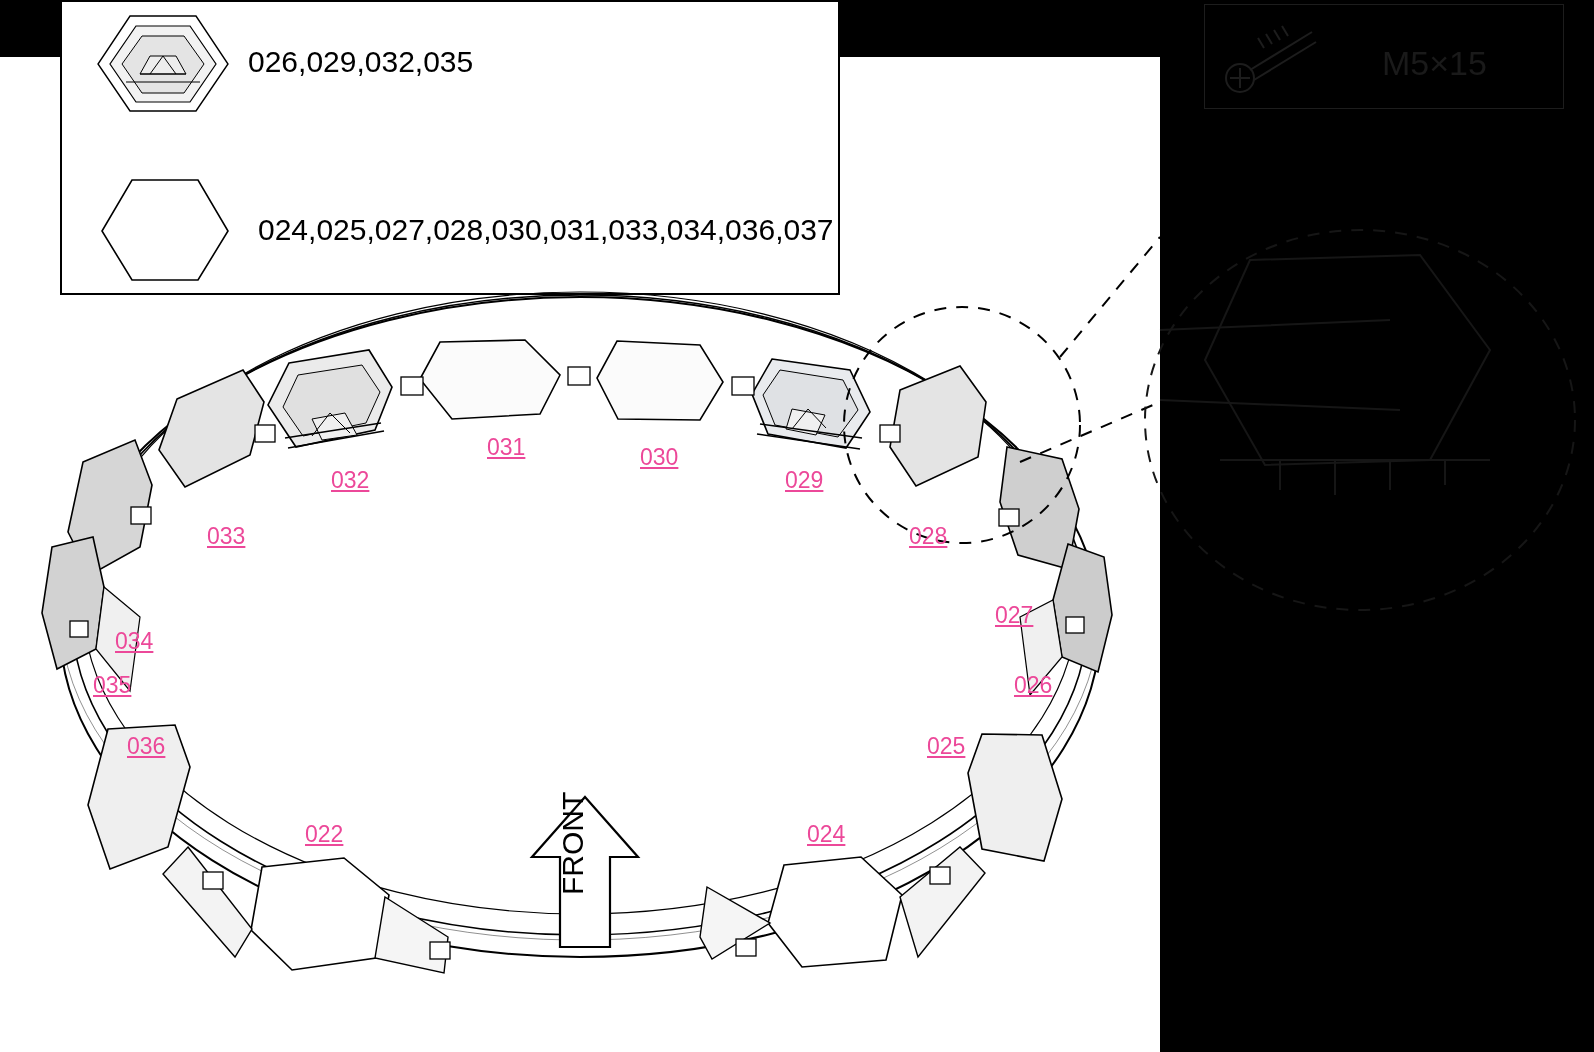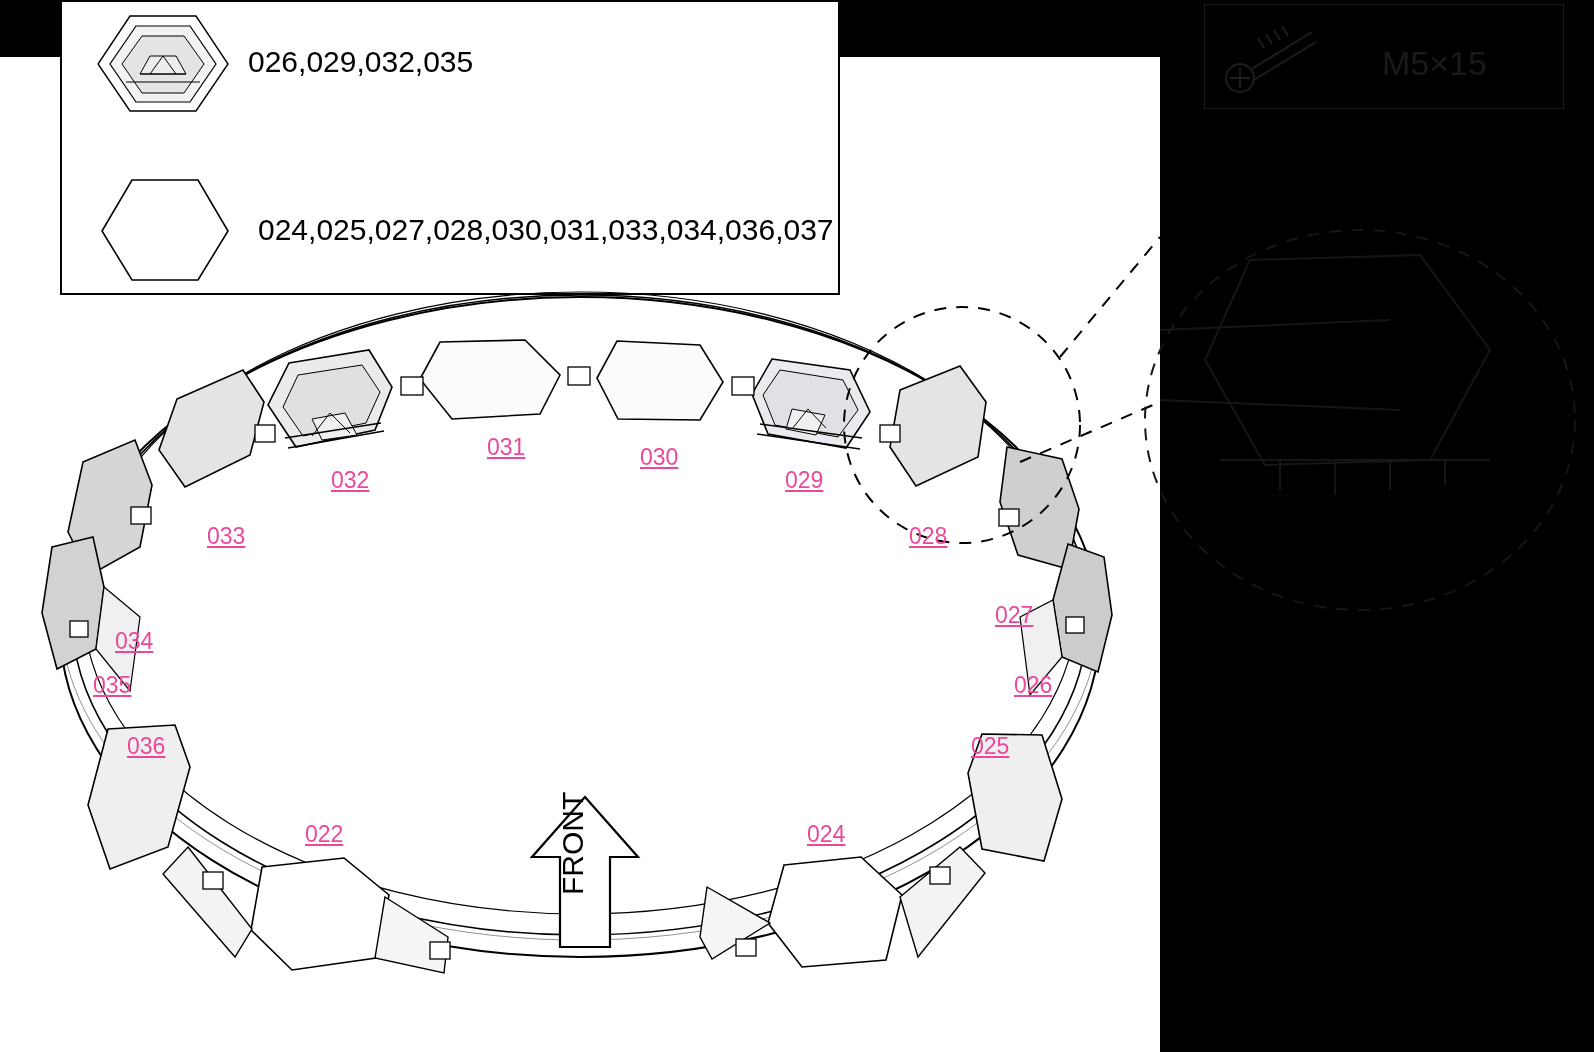--- a/index.html
+++ b/index.html
@@ -180,21 +180,21 @@
     <div class="lbl" style="left:640px;top:377px;margin-top:10px;">030</div>
     <div class="lbl" style="left:331px;top:410px;">032</div>
     <div class="lbl" style="left:785px;top:410px;">029</div>
     <div class="lbl" style="left:207px;top:466px;">033</div>
     <div class="lbl" style="left:909px;top:466px;">028</div>
     <div class="lbl" style="left:115px;top:547px;margin-top:24px;">034</div>
     <div class="lbl" style="left:995px;top:545px;">027</div>
     <div class="lbl" style="left:93px;top:615px;">035</div>
     <div class="lbl" style="left:1014px;top:615px;">026</div>
     <div class="lbl" style="left:127px;top:676px;">036</div>
-    <div class="lbl" style="left:971px;top:676px;">025</div>
+    <div class="lbl" style="left:927px;top:676px;">025</div>
     <div class="lbl" style="left:305px;top:764px;">022</div>
     <div class="lbl" style="left:807px;top:764px;">024</div>
 
   </div>
 
   <div id="dark-panel">
 
     <div class="ghost-box" id="screw-ghost"></div>
     <svg class="layer" style="left:60px;top:18px;" width="110" height="80" viewBox="0 0 110 80">
       <g stroke="#1d1d1d" stroke-width="2" fill="none">

